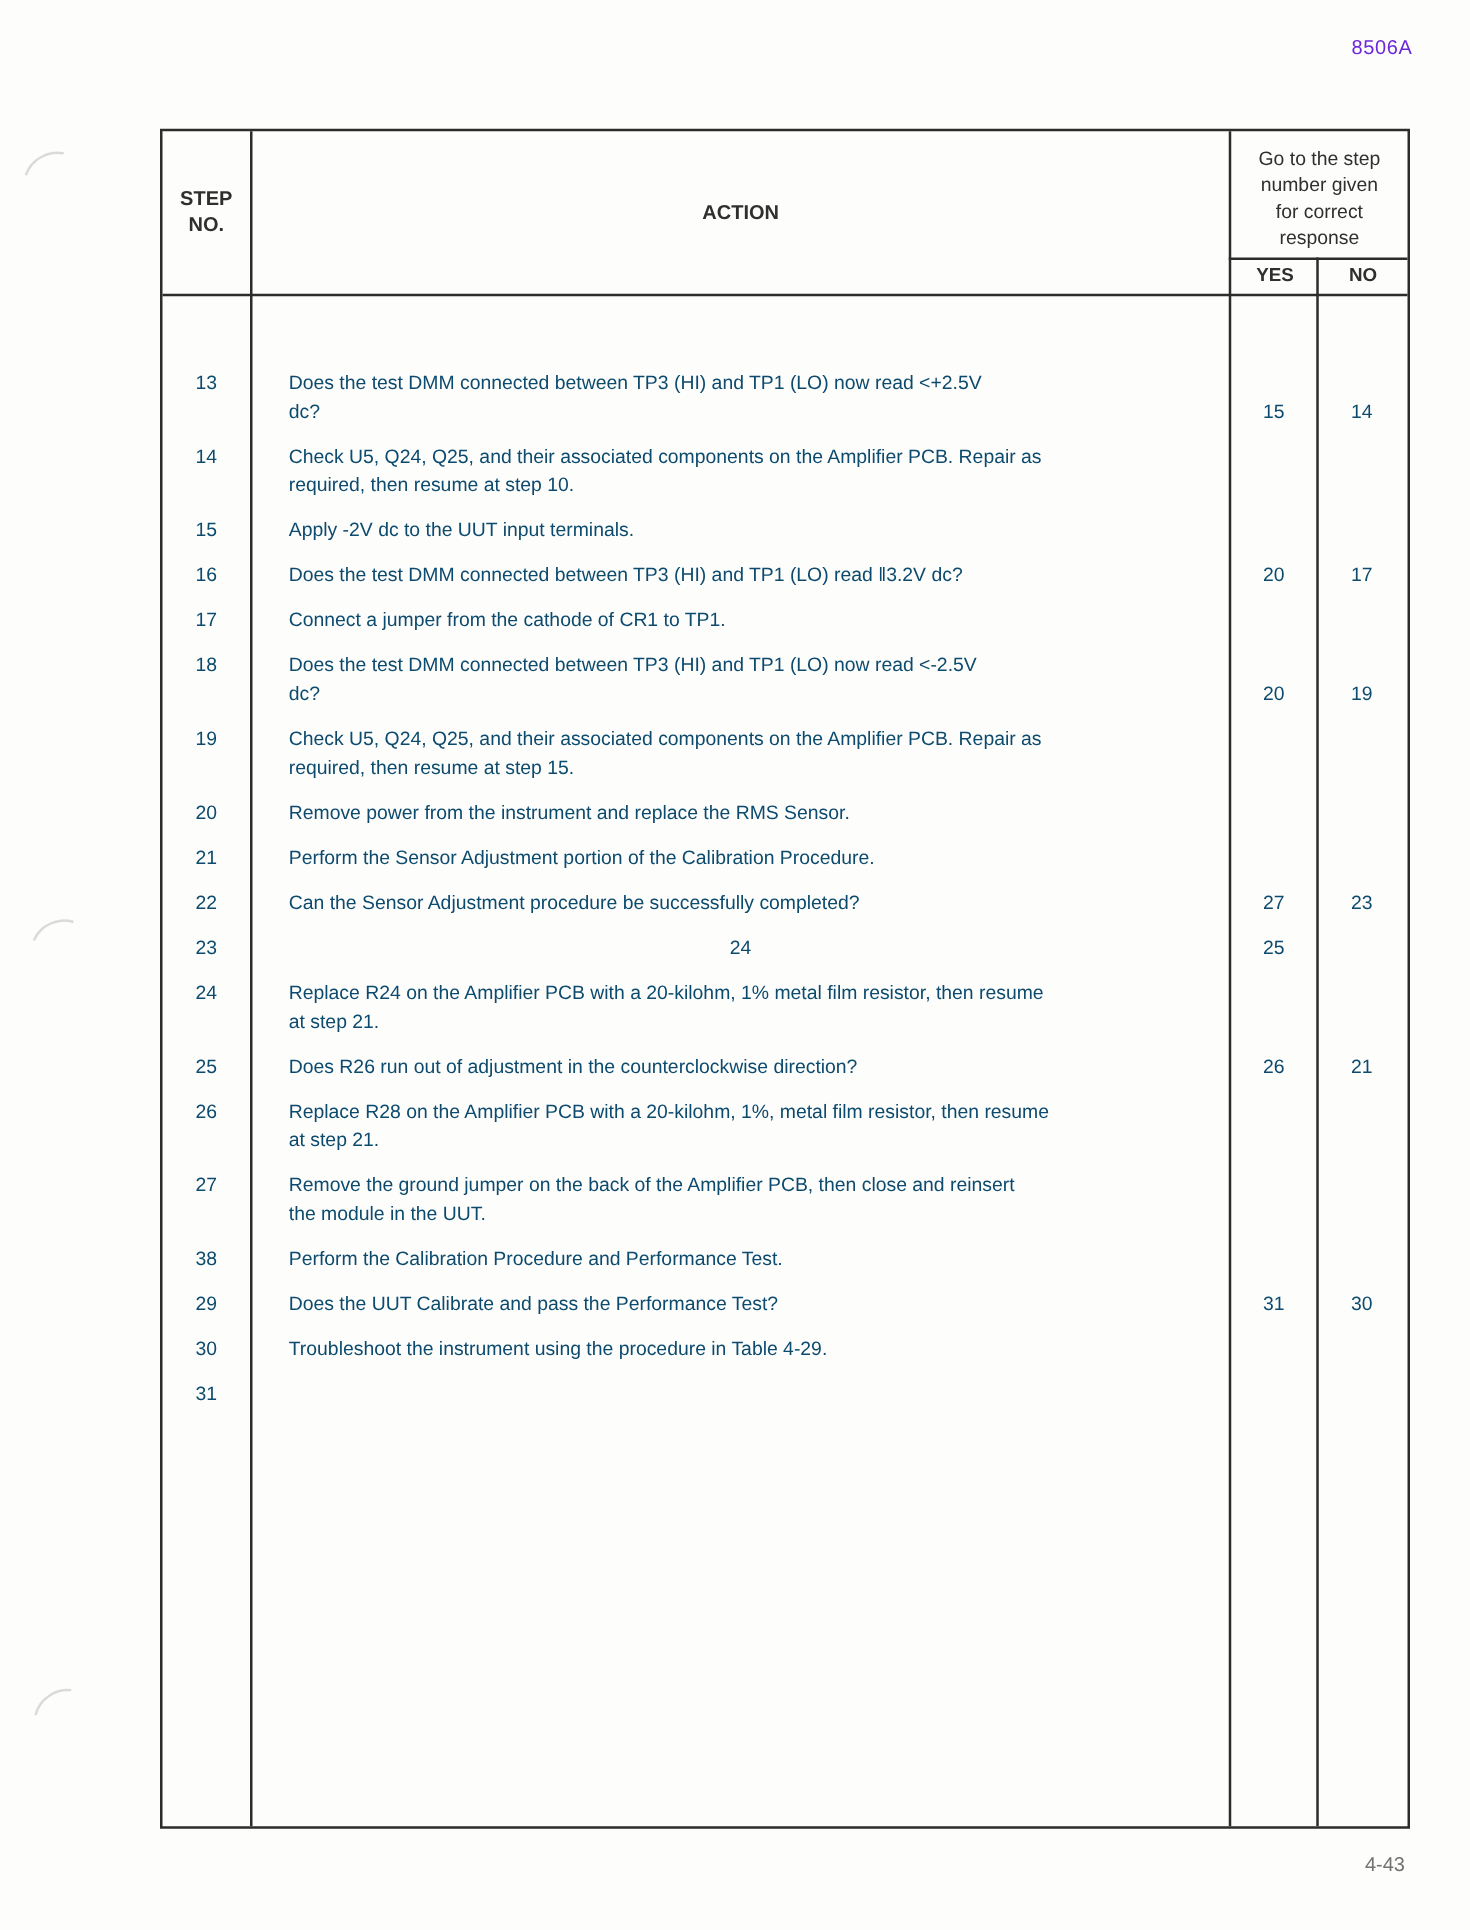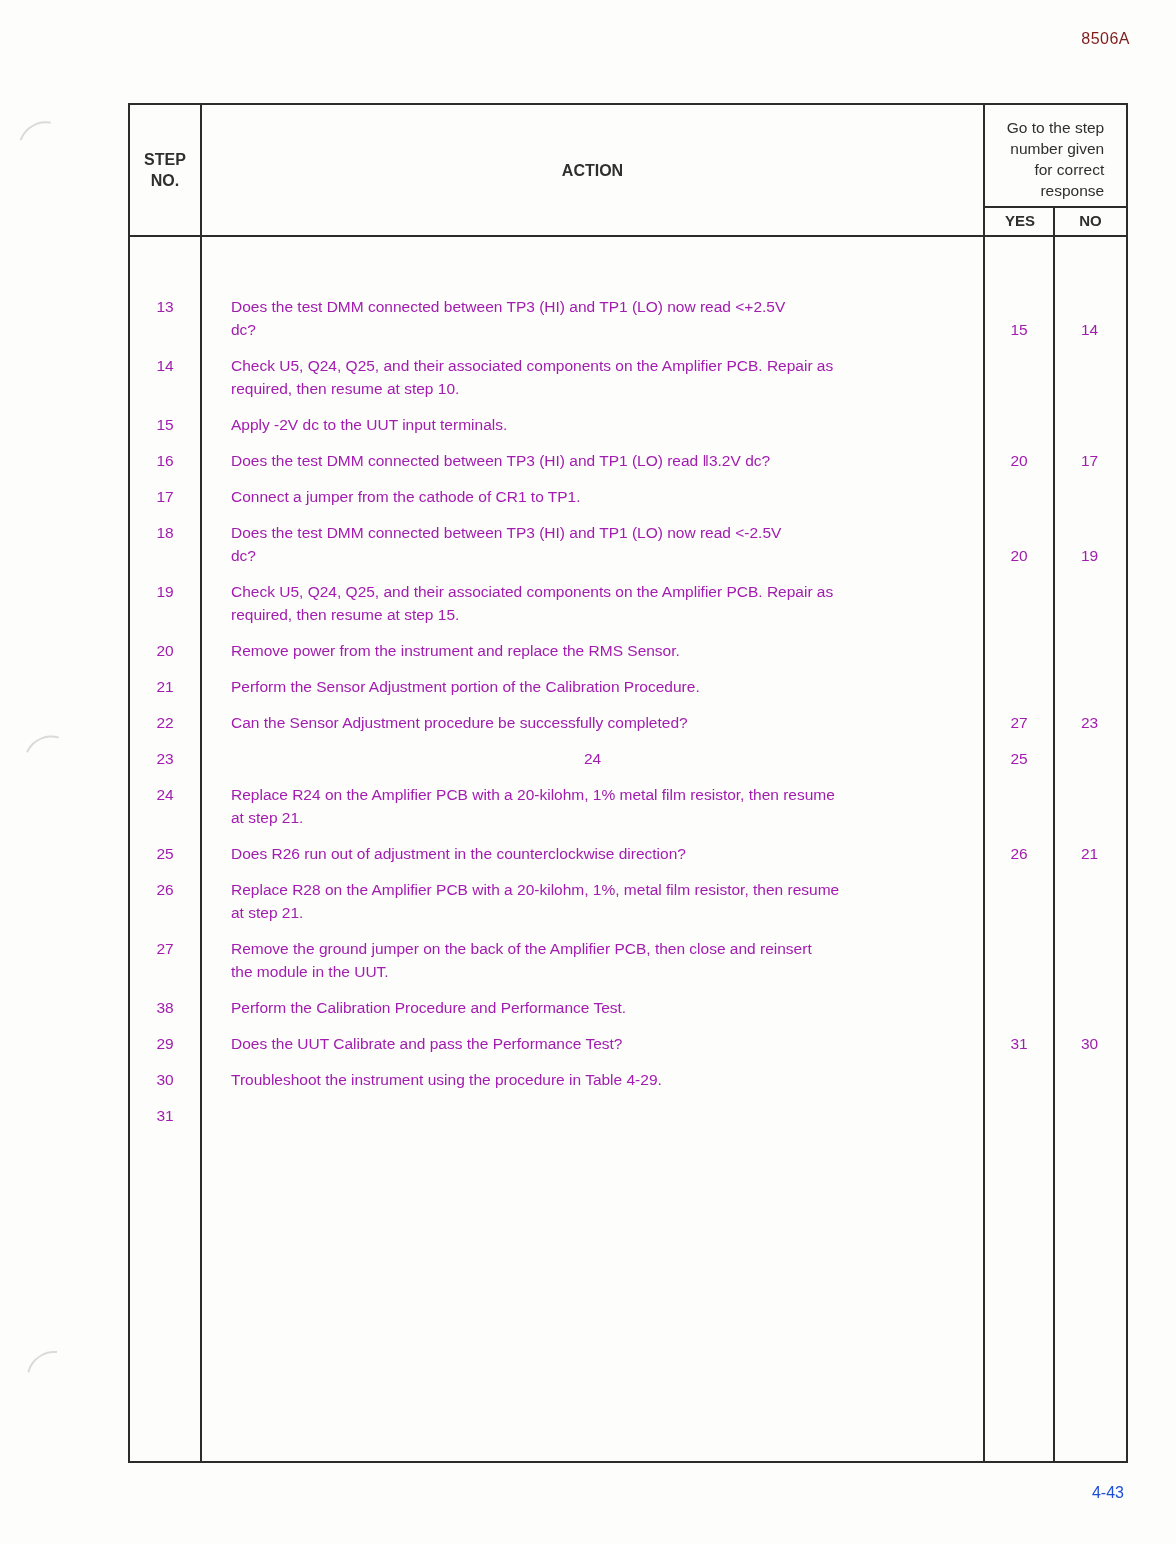--- a/index.html
+++ b/index.html
@@ -15,28 +15,28 @@
     background:#fdfdfb;
     color:#333;
     overflow:hidden;
   }
   .doc-number{
     position:absolute;
     top:30px;
     right:46px;
     font-size:16px;
     letter-spacing:.5px;
-    color:#7f1d1d;
+    color:#6d28d9;
   }
   .page-number{
     position:absolute;
     top:1484px;
     right:52px;
     font-size:16px;
-    color:#1d4ed8;
+    color:#737373;
   }
   
   .artifact{
     position:absolute;
     width:46px;height:40px;
     border:2px solid transparent;
     border-top-color:rgba(130,130,130,.28);
     border-radius:50%;
   }
   .a1{left:18px;top:122px;transform:rotate(-30deg);}
@@ -81,21 +81,21 @@
   }
   .goto-col{
     display:flex;
     flex-direction:column;
   }
   .goto-text{
     height:101px;
     display:flex;
     align-items:center;
     justify-content:center;
-    text-align:right;
+    text-align:center;
     white-space:pre-line;
     font-size:15.5px;
     line-height:21px;
     color:#2f2f2f;
     box-sizing:border-box;
     padding-top:6px;
   }
   .yesno-row{
     flex:1;
     display:grid;
@@ -109,21 +109,21 @@
     padding-top:58px;
     box-sizing:border-box;
     overflow:hidden;
   }
   .trow{
     display:grid;
     grid-template-columns:70px 785px 68px 73px;
     margin-bottom:13px;
     font-size:15.5px;
     line-height:23px;
-    color:#a21caf;
+    color:#0c4a6e;
   }
   .cell{box-sizing:border-box;}
   .cell.step{
     text-align:center;
     align-self:start;
   }
   .cell.action{
     padding-left:31px;
     padding-right:20px;
     white-space:pre-line;

